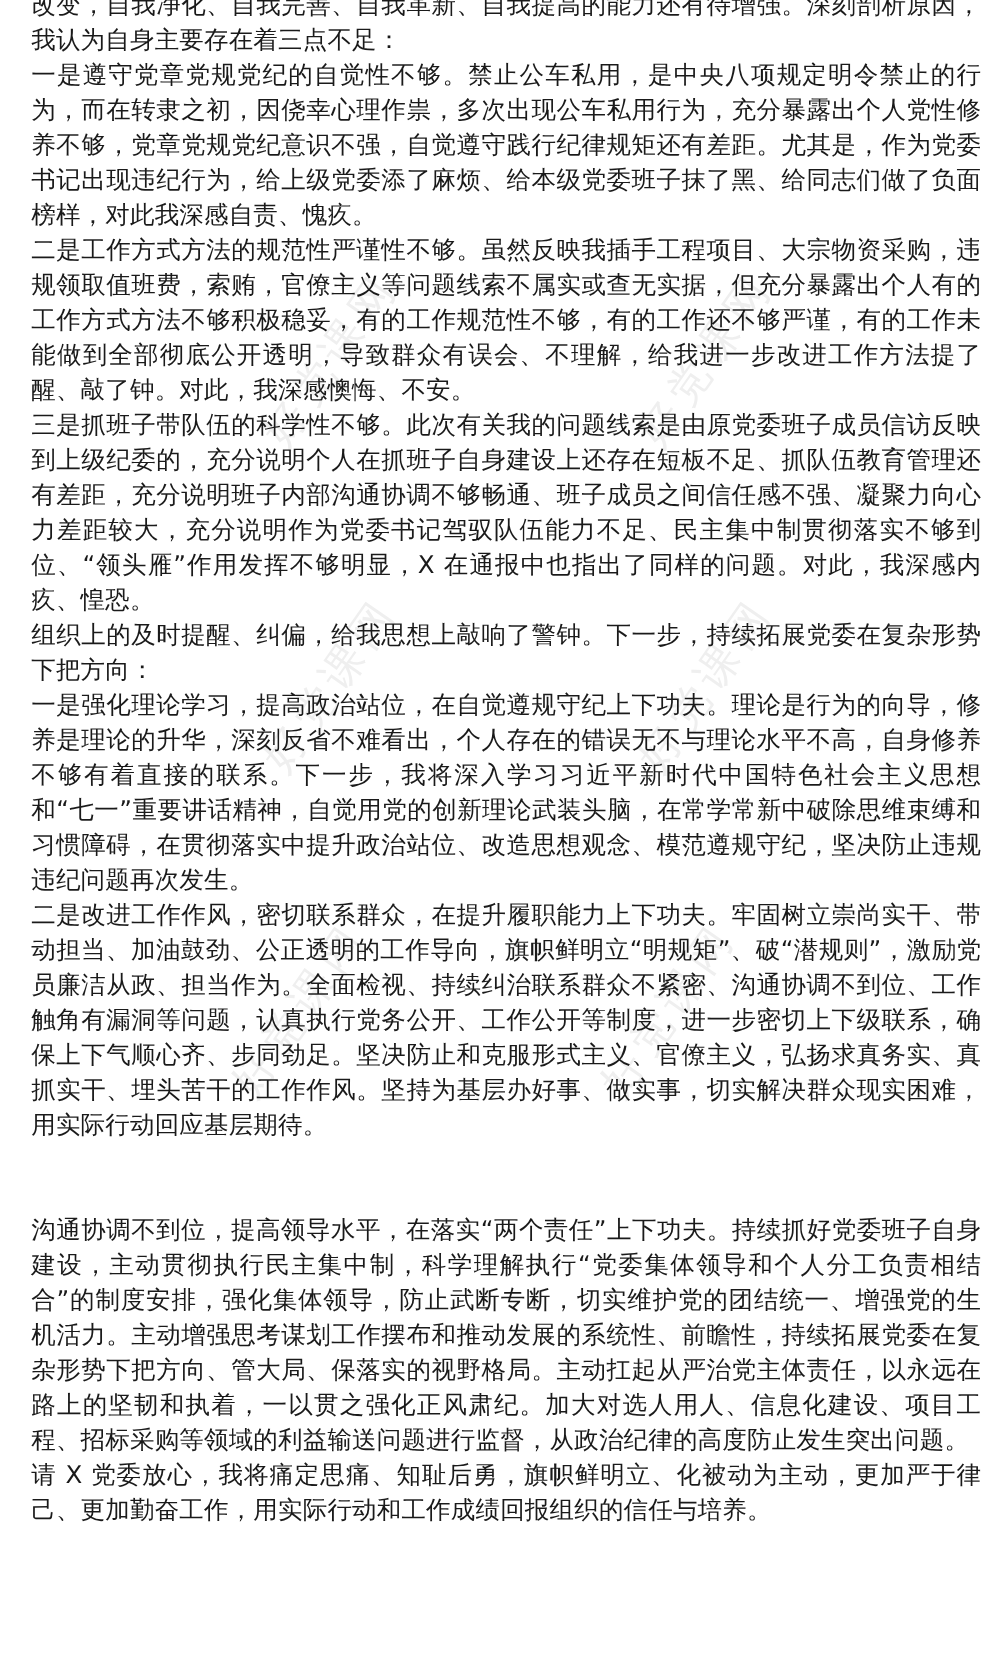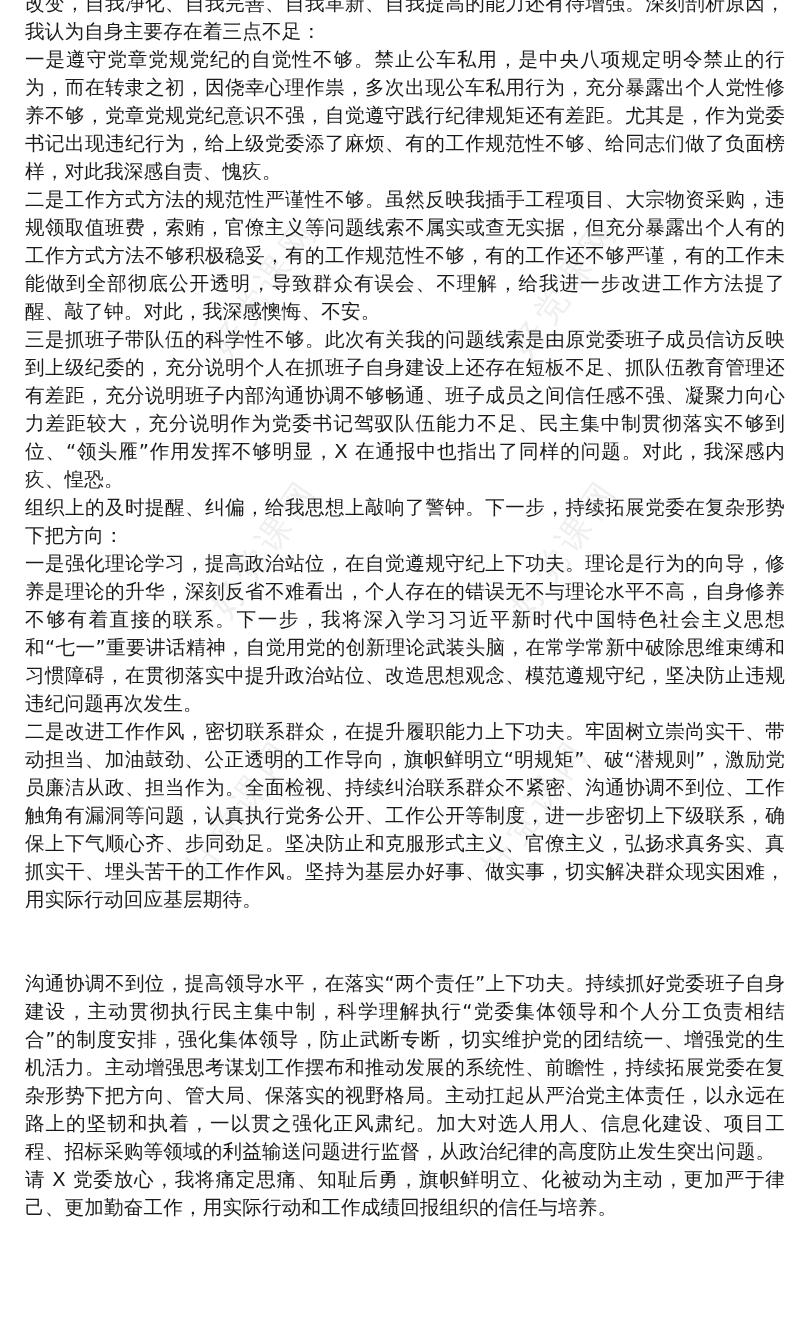--- a/index.html
+++ b/index.html
@@ -69,21 +69,21 @@
     <span class="wm" style="left:200px; top:600px;">好党课网</span>
     <span class="wm" style="left:500px; top:600px;">好党课网</span>
     <span class="wm" style="left:175px; top:860px;">好党课网</span>
     <span class="wm" style="left:470px; top:860px;">好党课网</span>
     <span class="wm" style="left:200px; top:340px;">好党课网</span>
     <span class="wm" style="left:500px; top:340px;">好党课网</span>
   </div>
 
   <div class="doc">
     <p class="para">改变，自我净化、自我完善、自我革新、自我提高的能力还有待增强。深刻剖析原因，我认为自身主要存在着三点不足：</p>
-    <p class="para">一是遵守党章党规党纪的自觉性不够。禁止公车私用，是中央八项规定明令禁止的行为，而在转隶之初，因侥幸心理作祟，多次出现公车私用行为，充分暴露出个人党性修养不够，党章党规党纪意识不强，自觉遵守践行纪律规矩还有差距。尤其是，作为党委书记出现违纪行为，给上级党委添了麻烦、有的工作规范性不够、给同志们做了负面榜样，对此我深感自责、愧疚。</p>
+    <p class="para">一是遵守党章党规党纪的自觉性不够。禁止公车私用，是中央八项规定明令禁止的行为，而在转隶之初，因侥幸心理作祟，多次出现公车私用行为，充分暴露出个人党性修养不够，党章党规党纪意识不强，自觉遵守践行纪律规矩还有差距。尤其是，作为党委书记出现违纪行为，给上级党委添了麻烦、给本级党委班子抹了黑、给同志们做了负面榜样，对此我深感自责、愧疚。</p>
     <p class="para">二是工作方式方法的规范性严谨性不够。虽然反映我插手工程项目、大宗物资采购，违规领取值班费，索贿，官僚主义等问题线索不属实或查无实据，但充分暴露出个人有的工作方式方法不够积极稳妥，有的工作规范性不够，有的工作还不够严谨，有的工作未能做到全部彻底公开透明，导致群众有误会、不理解，给我进一步改进工作方法提了醒、敲了钟。对此，我深感懊悔、不安。</p>
     <p class="para">三是抓班子带队伍的科学性不够。此次有关我的问题线索是由原党委班子成员信访反映到上级纪委的，充分说明个人在抓班子自身建设上还存在短板不足、抓队伍教育管理还有差距，充分说明班子内部沟通协调不够畅通、班子成员之间信任感不强、凝聚力向心力差距较大，充分说明作为党委书记驾驭队伍能力不足、民主集中制贯彻落实不够到位、“领头雁”作用发挥不够明显，X 在通报中也指出了同样的问题。对此，我深感内疚、惶恐。</p>
     <p class="para">组织上的及时提醒、纠偏，给我思想上敲响了警钟。下一步，持续拓展党委在复杂形势下把方向：</p>
     <p class="para">一是强化理论学习，提高政治站位，在自觉遵规守纪上下功夫。理论是行为的向导，修养是理论的升华，深刻反省不难看出，个人存在的错误无不与理论水平不高，自身修养不够有着直接的联系。下一步，我将深入学习习近平新时代中国特色社会主义思想和“七一”重要讲话精神，自觉用党的创新理论武装头脑，在常学常新中破除思维束缚和习惯障碍，在贯彻落实中提升政治站位、改造思想观念、模范遵规守纪，坚决防止违规违纪问题再次发生。</p>
     <p class="para">二是改进工作作风，密切联系群众，在提升履职能力上下功夫。牢固树立崇尚实干、带动担当、加油鼓劲、公正透明的工作导向，旗帜鲜明立“明规矩”、破“潜规则”，激励党员廉洁从政、担当作为。全面检视、持续纠治联系群众不紧密、沟通协调不到位、工作触角有漏洞等问题，认真执行党务公开、工作公开等制度，进一步密切上下级联系，确保上下气顺心齐、步同劲足。坚决防止和克服形式主义、官僚主义，弘扬求真务实、真抓实干、埋头苦干的工作作风。坚持为基层办好事、做实事，切实解决群众现实困难，用实际行动回应基层期待。</p>
     <div class="spacer"></div>
     <p class="para">沟通协调不到位，提高领导水平，在落实“两个责任”上下功夫。持续抓好党委班子自身建设，主动贯彻执行民主集中制，科学理解执行“党委集体领导和个人分工负责相结合”的制度安排，强化集体领导，防止武断专断，切实维护党的团结统一、增强党的生机活力。主动增强思考谋划工作摆布和推动发展的系统性、前瞻性，持续拓展党委在复杂形势下把方向、管大局、保落实的视野格局。主动扛起从严治党主体责任，以永远在路上的坚韧和执着，一以贯之强化正风肃纪。加大对选人用人、信息化建设、项目工程、招标采购等领域的利益输送问题进行监督，从政治纪律的高度防止发生突出问题。</p>
     <p class="para">请 X 党委放心，我将痛定思痛、知耻后勇，旗帜鲜明立、化被动为主动，更加严于律己、更加勤奋工作，用实际行动和工作成绩回报组织的信任与培养。</p>
   </div>
 

